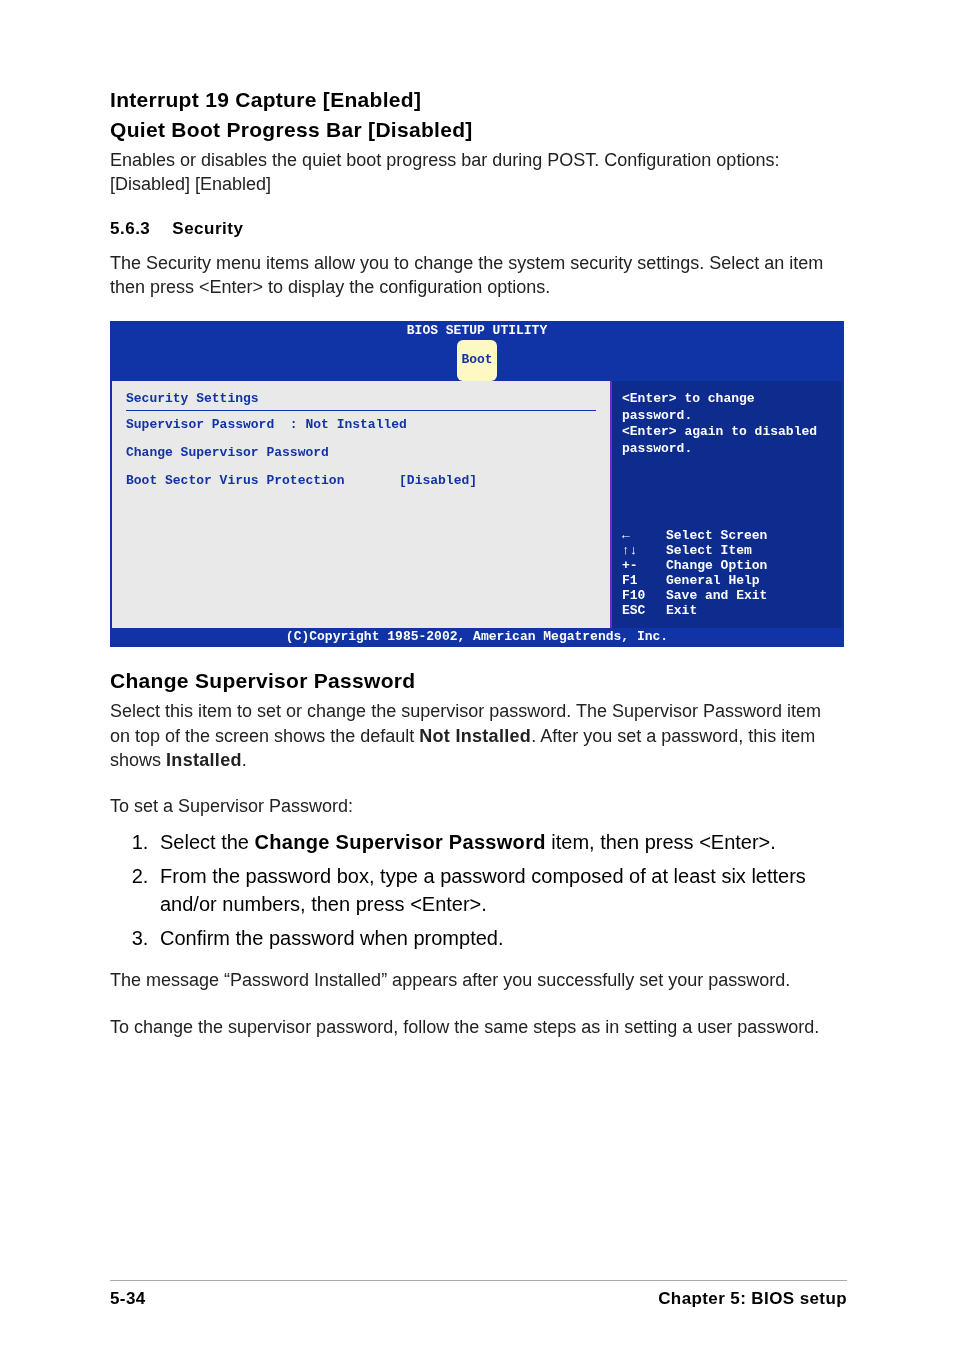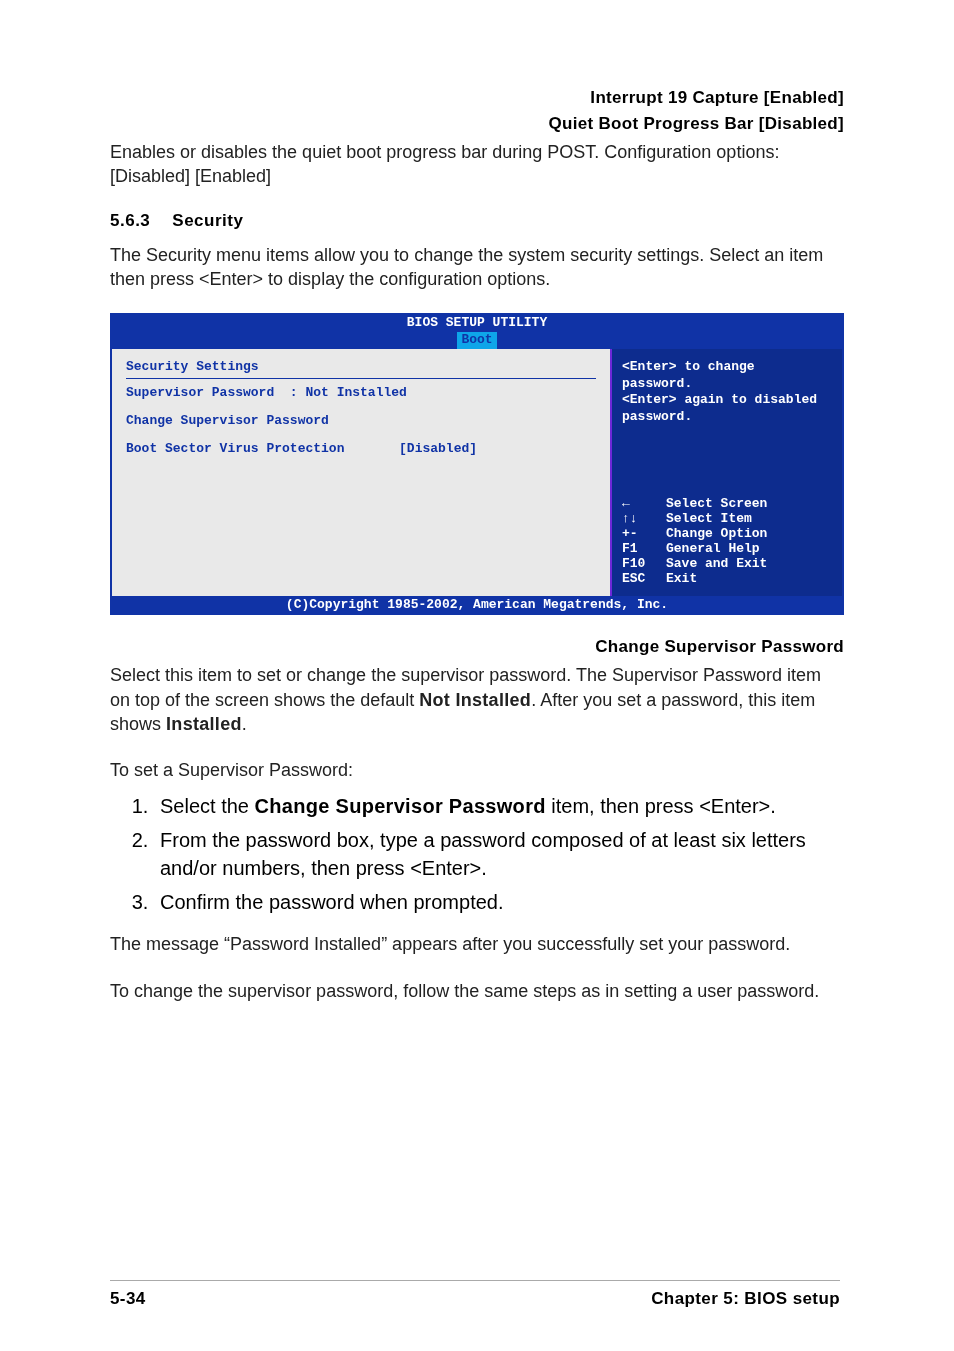--- a/index.html
+++ b/index.html
@@ -12,24 +12,23 @@
   }
   .page {
     width: 954px;
     min-height: 1351px;
     box-sizing: border-box;
     padding: 88px 110px 40px 110px;
     position: relative;
   }
   h3.opt-heading {
     font-weight: 900;
-    font-size: 17px;
+    font-size: 21px;
     margin: 0 0 6px 0;
     letter-spacing: 0.3px;
-    text-align: right;
   }
   p.body {
     font-size: 18px;
     line-height: 1.35;
     margin: 0 0 22px 0;
     color: #222;
   }
   h2.sectnum {
     font-weight: 900;
     font-size: 17px;
@@ -50,24 +49,25 @@
   }
   .bios-titlebar {
     background: #1033a6;
     color: #fff;
     text-align: center;
     padding: 2px 0 0 0;
     line-height: 1.25;
   }
   .bios-tab {
     display:inline-block;
-    background: #0ea5e9;
+    background: #fef9c3;
     color:#1033a6;
-    padding: 0 4px;
+    padding: 12px 4px;
     margin-top: 1px;
+    border-radius: 6px;
   }
   .bios-body {
     display: flex;
     border: 2px solid #1033a6;
     border-top: none;
     border-bottom: none;
   }
   .bios-left {
     flex: 1 1 auto;
     background: #e9e9e9;
@@ -110,21 +110,21 @@
     padding-left: 44px;
     margin: 0 0 16px 0;
   }
   ol.steps li { padding-left: 6px; margin-bottom: 6px; }
 
   
   .pg-footer {
     position: absolute;
     bottom: 42px;
     left: 110px;
-    right: 114px;
+    right: 107px;
     border-top: 1px solid #aaa;
     padding-top: 8px;
     display:flex;
     justify-content: space-between;
     font-weight: 900;
     font-size: 17px;
     letter-spacing: 0.4px;
   }
 </style>
 </head>

